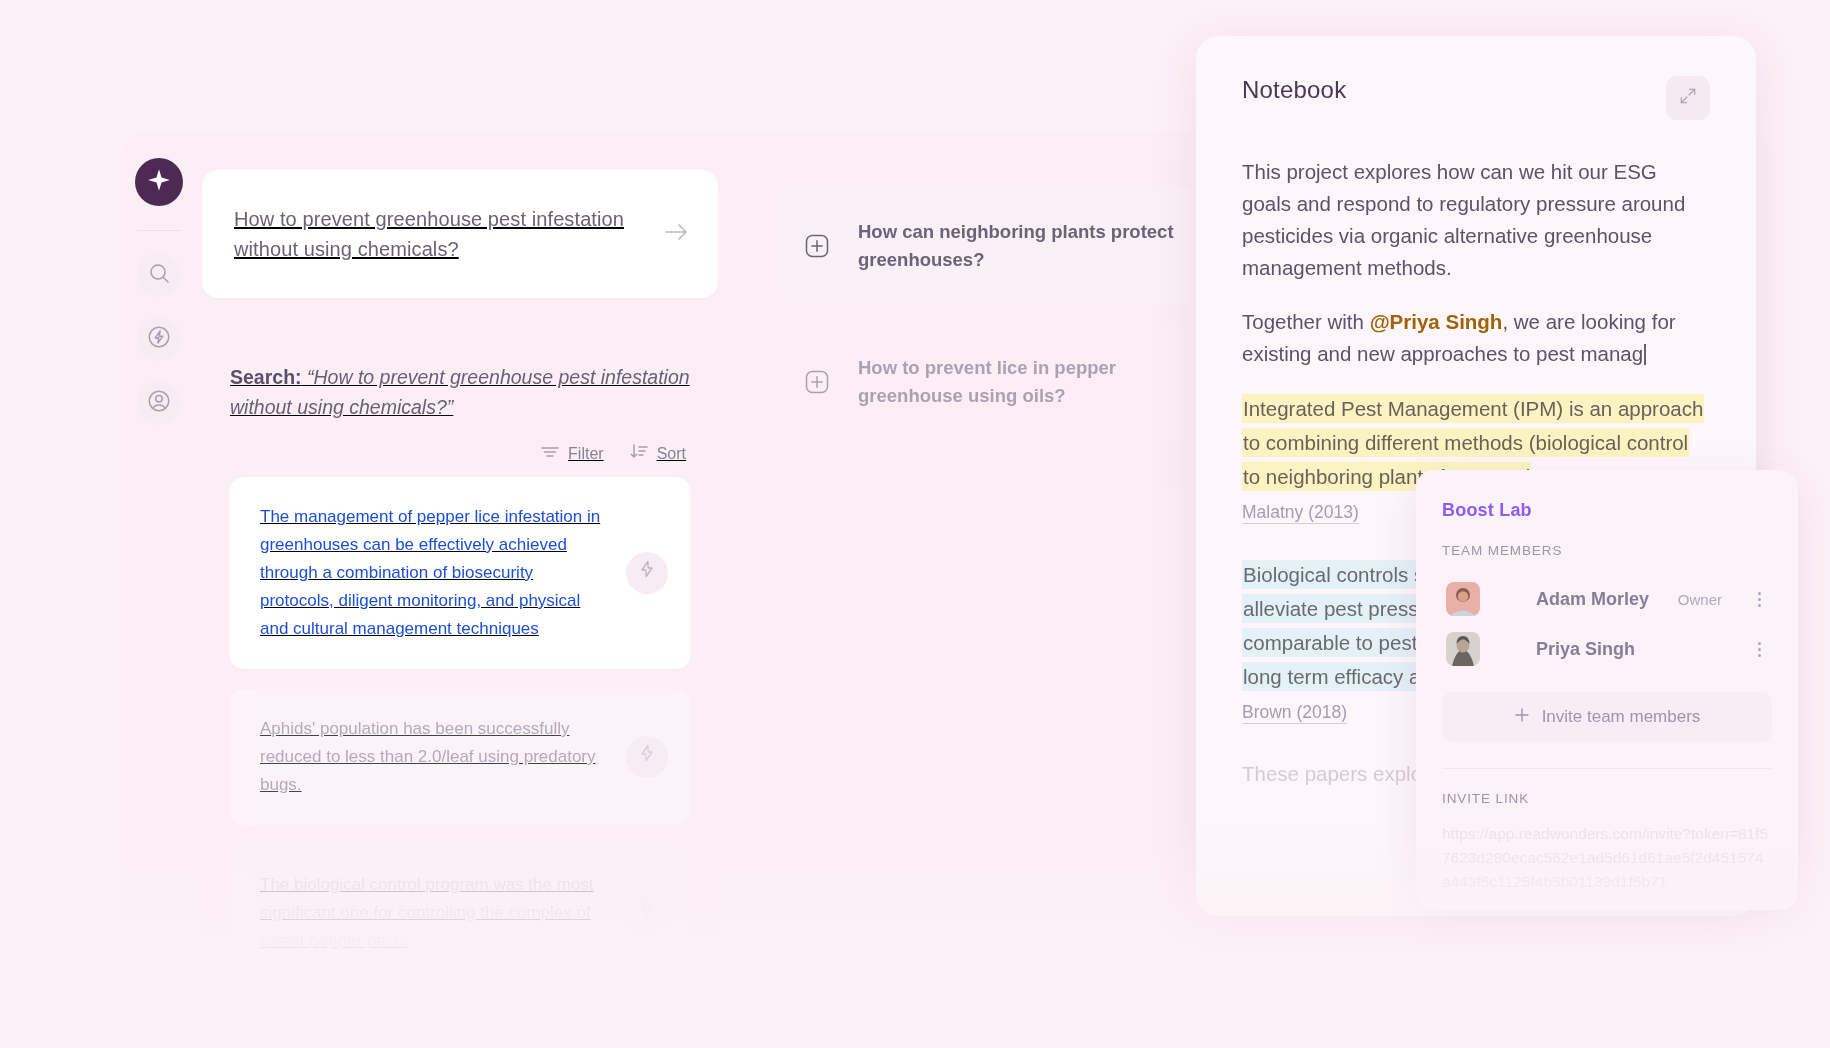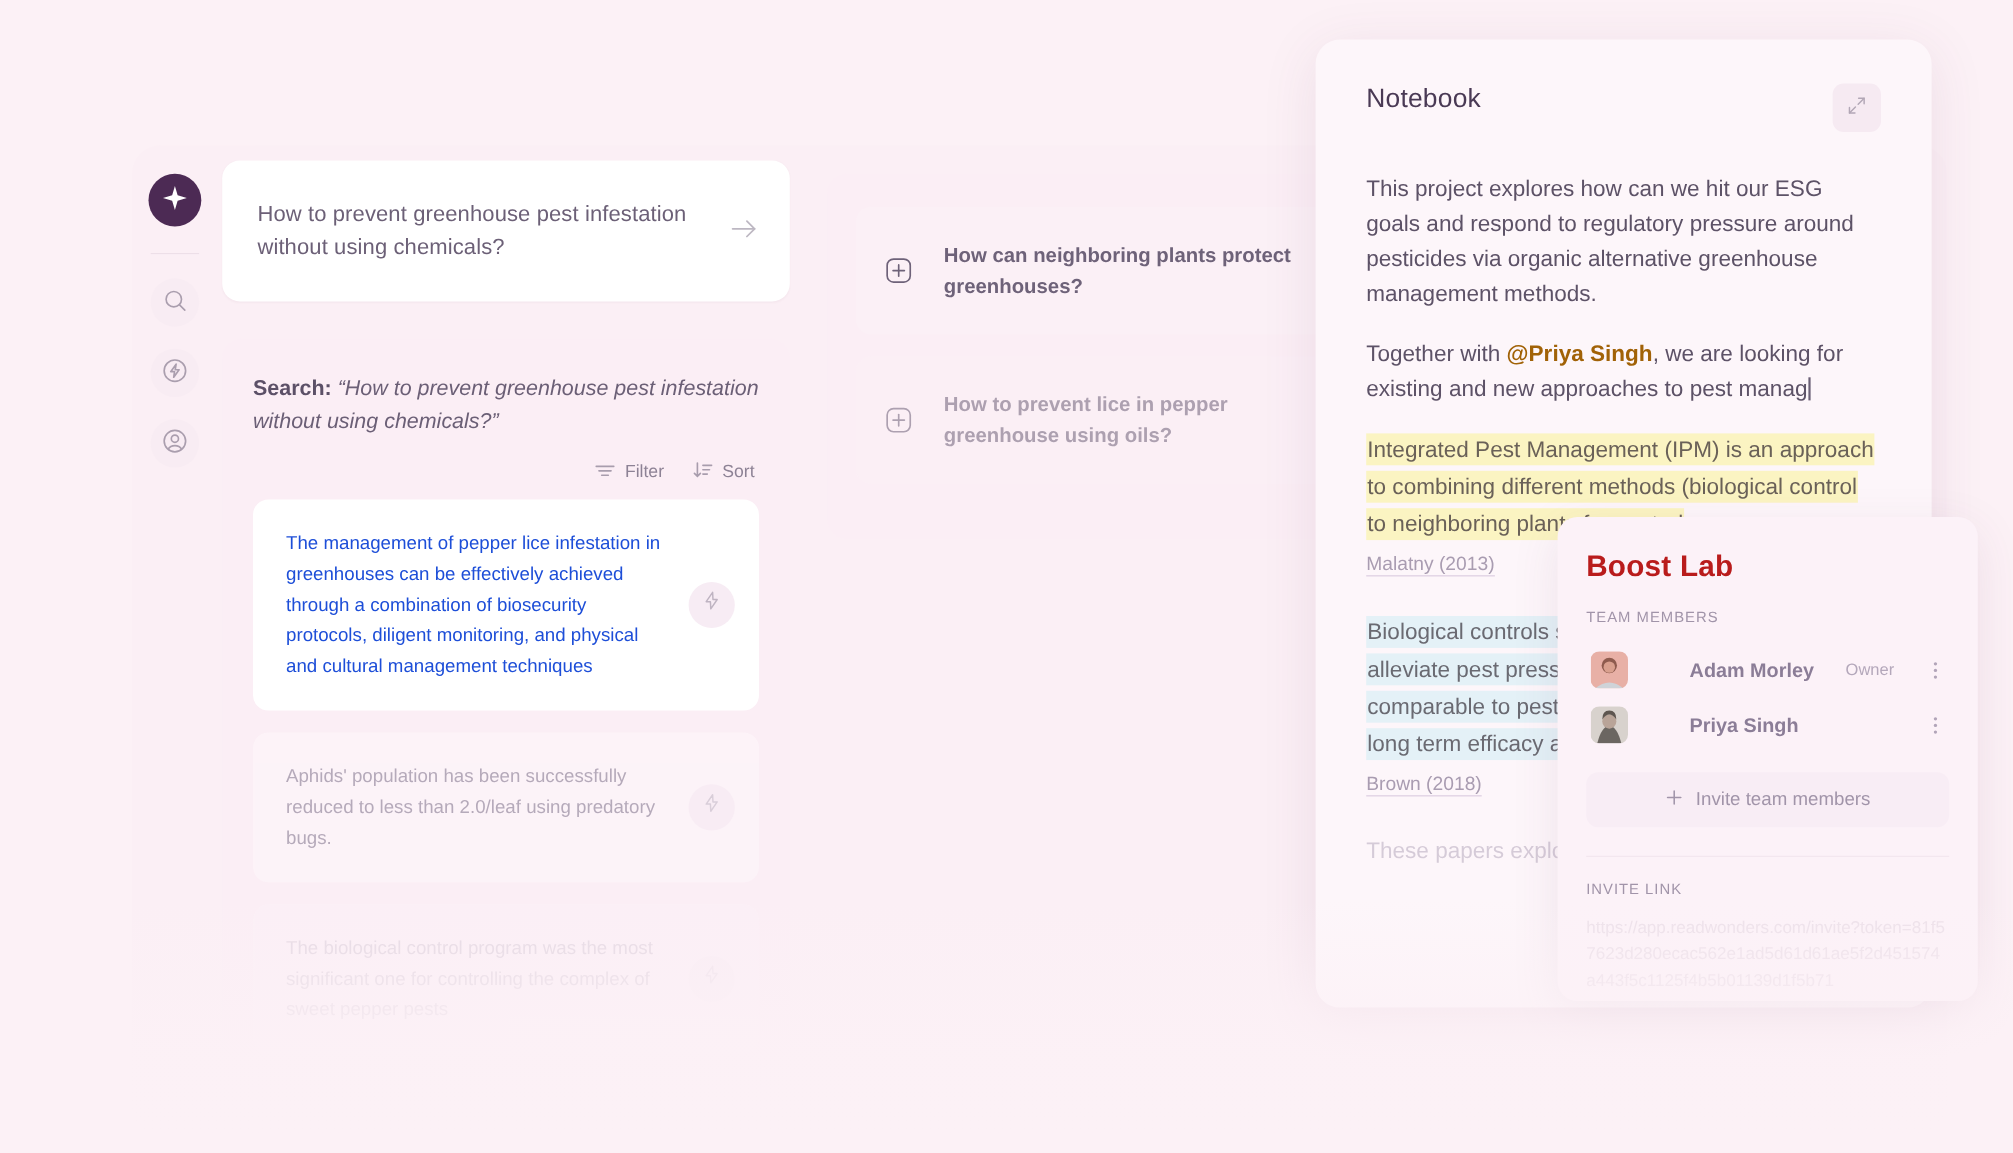--- a/index.html
+++ b/index.html
@@ -54,22 +54,23 @@
     border-radius: 50%;
     background: #f8ecf3;
     display: flex; align-items: center; justify-content: center;
     cursor: pointer;
   }
   .rail-btn svg { opacity: .55; }
 
   
   .col-search {
     position: absolute;
-    left: 202px; top: 146px;
+    left: 202px; top: 170px;
     width: 516px;
+    text-decoration: underline;
   }
   .searchbox {
     position: relative;
     background: #ffffff;
     border-radius: 16px;
     padding: 34px 72px 34px 32px;
     min-height: 118px;
     box-shadow: 0 1px 2px rgba(90,40,80,.04);
     cursor: text;
   }
@@ -267,23 +268,23 @@
     left: 1416px; top: 470px;
     width: 382px; height: 440px;
     background: #fcf2f8;
     border-radius: 18px;
     padding: 30px 26px 0 26px;
     box-shadow: 0 12px 44px rgba(110,60,100,.10);
     z-index: 30;
     overflow: hidden;
   }
   .bl-title {
-    font-size: 27px;
+    font-size: 18px;
     font-weight: 700;
-    color: #b91c1c;
+    color: #8b5cf6;
     margin-bottom: 22px;
     letter-spacing: .2px;
   }
   .bl-label {
     font-size: 13.5px;
     letter-spacing: .9px;
     color: #a194a9;
     margin-bottom: 16px;
   }
   .bl-member {

